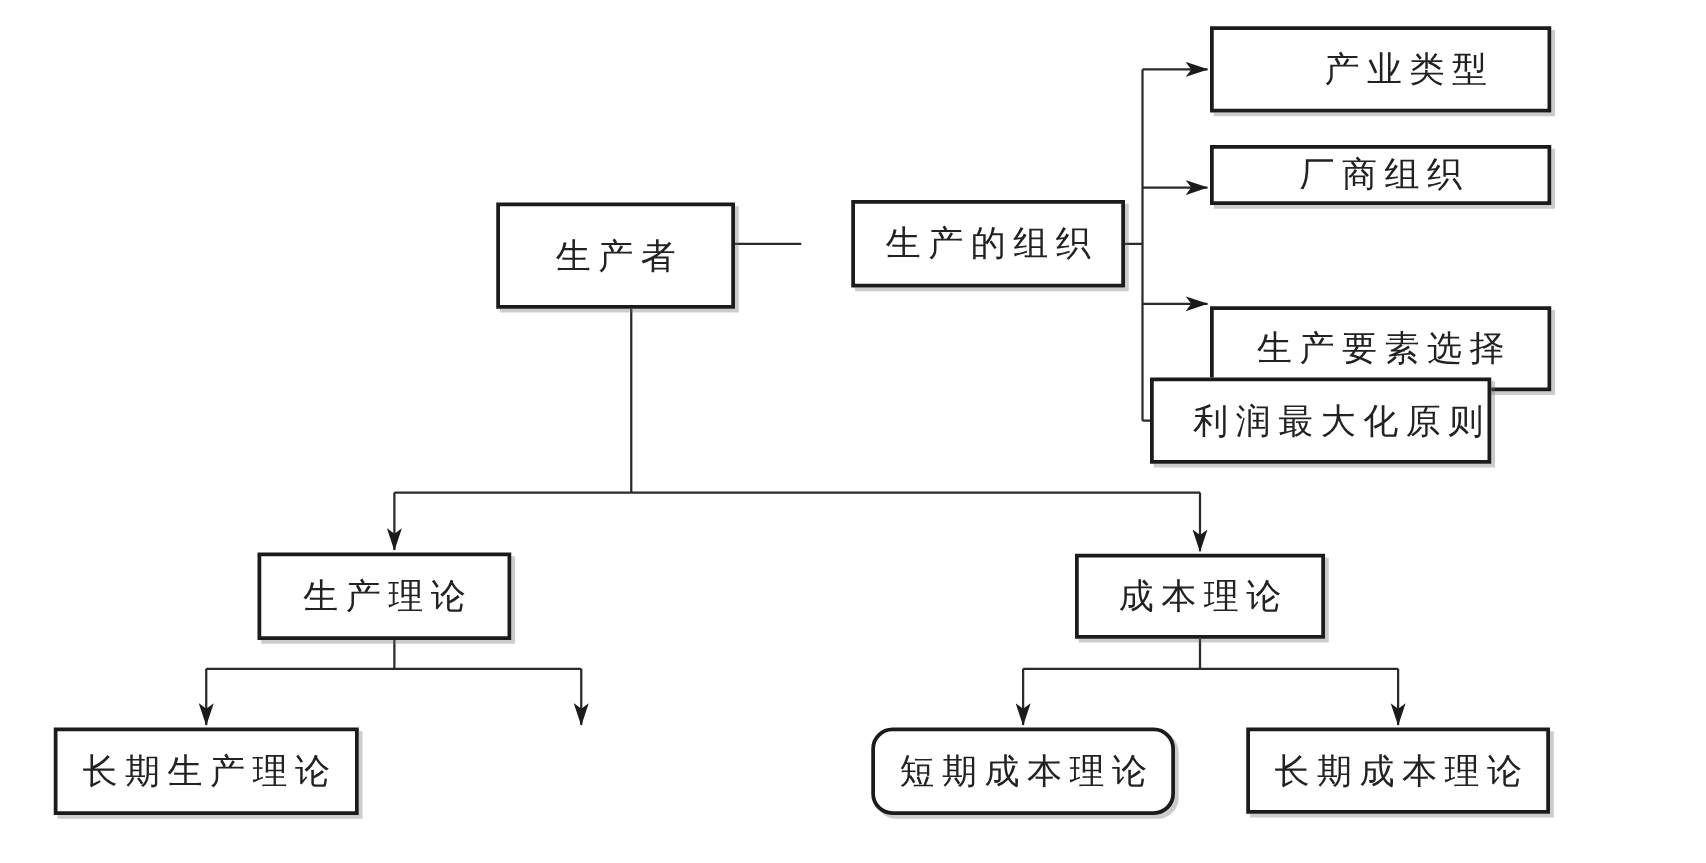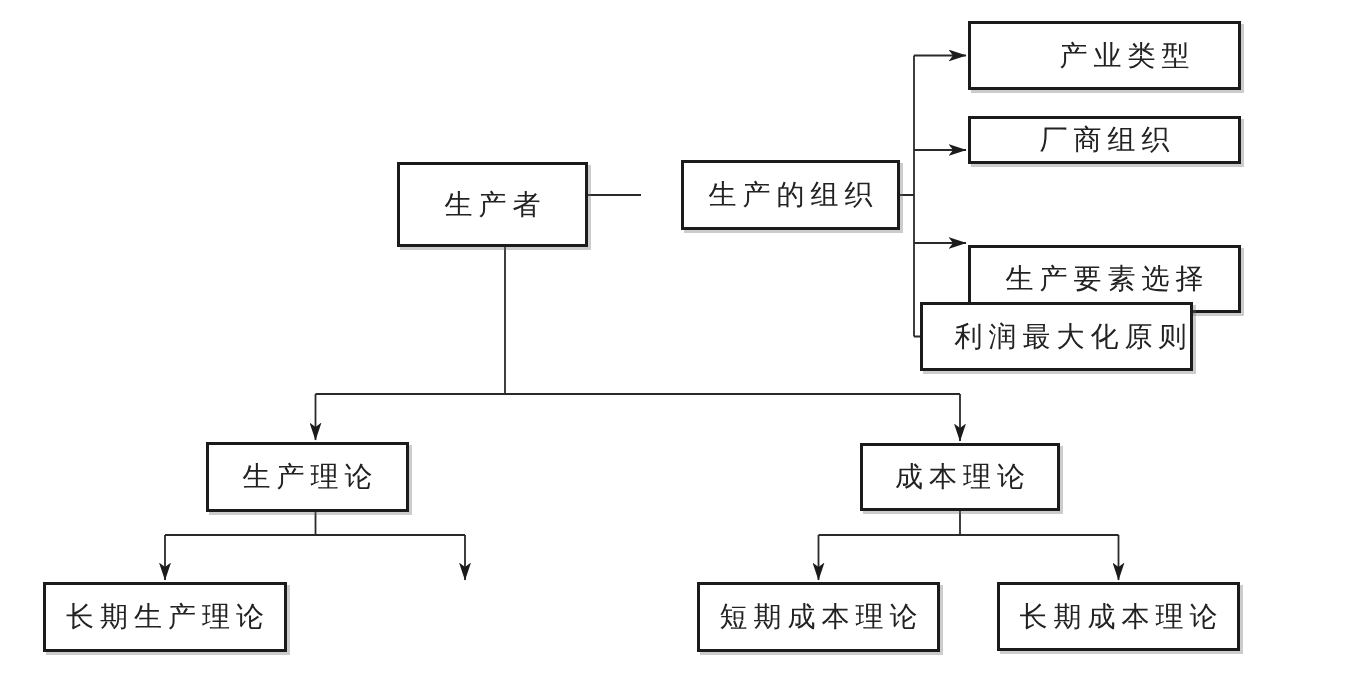--- a/index.html
+++ b/index.html
@@ -46,21 +46,21 @@
   .n-producer    { left: 397px; top: 162px; width: 191px; height: 85px; }
   .n-org         { left: 641px; top: 160px; width: 219px; height: 70px; margin-left: 40px; }
   .n-industry    { left: 968px; top:  21px; width: 273px; height: 69px; padding-left: 40px; }
   .n-firm        { left: 968px; top: 116px; width: 273px; height: 48px; }
   .n-factor      { left: 968px; top: 209px; width: 273px; height: 68px; margin-top: 36px; }
   .n-profit      { left: 920px; top: 302px; width: 273px; height: 69px; padding-left: 28px; }
   .n-prodtheory  { left: 206px; top: 442px; width: 203px; height: 70px; }
   .n-costtheory  { left: 860px; top: 443px; width: 200px; height: 68px; }
   .n-shortprod   { left:  43px; top: 582px; width: 244px; height: 70px; }
   .n-longprod    { left: 343px; top: 582px; width: 244px; height: 70px; }
-  .n-shortcost   { left: 697px; top: 582px; width: 243px; height: 70px; }
+  .n-shortcost   { left: 697px; top: 582px; width: 243px; height: 70px; border-radius: 17px; }
   .n-longcost    { left: 997px; top: 582px; width: 243px; height: 69px; }
 </style>
 </head>
 <body>
 
 <div class="canvas">
 
   <svg class="edges-layer" width="1365" height="690" viewBox="0 0 1365 690" xmlns="http://www.w3.org/2000/svg">
     <defs>
       <marker id="arrowhead" viewBox="0 0 18 12" refX="17.5" refY="6" markerWidth="18" markerHeight="12" markerUnits="userSpaceOnUse" orient="auto-start-reverse">

